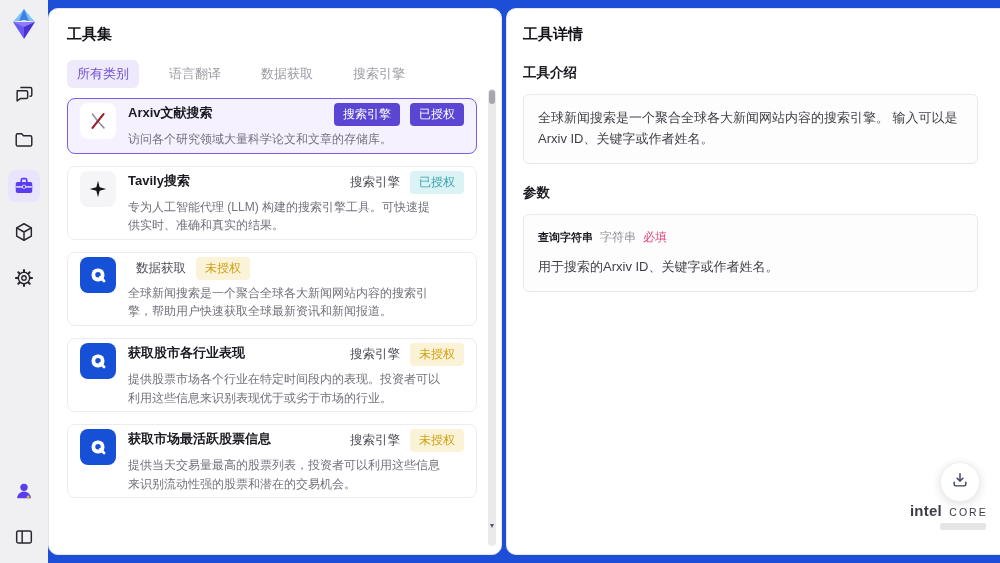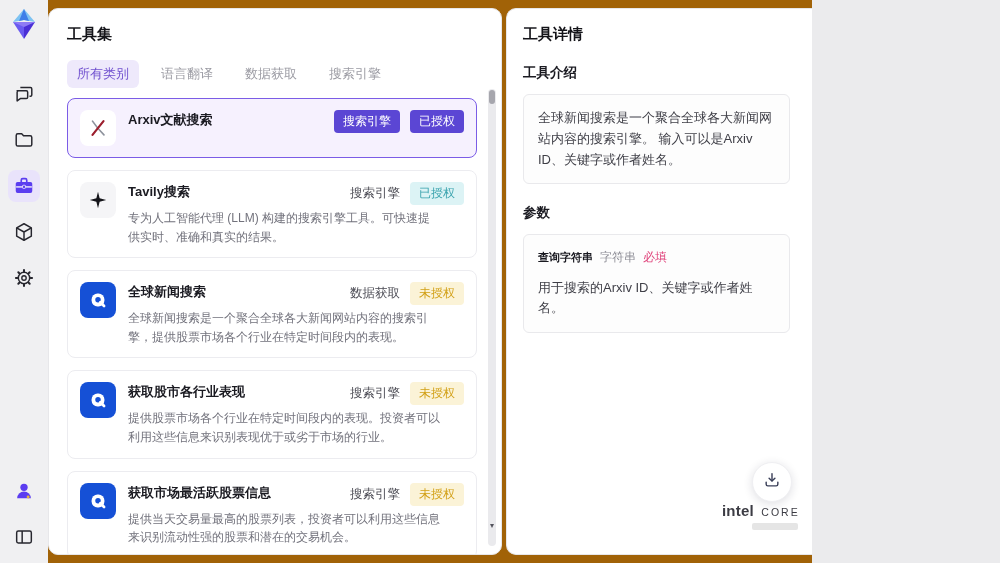--- a/index.html
+++ b/index.html
@@ -1,39 +1,39 @@
 <!DOCTYPE html>
 <html><head>
 <meta charset="utf-8">
 <style>
   * { margin:0; padding:0; box-sizing:border-box; }
   html,body { width:1000px; height:563px; }
   body { font-family:"Liberation Sans","DejaVu Sans",sans-serif; background:#ebebed; overflow:hidden; }
-  .app { position:relative; width:812px; height:563px; background:#a16207; }
+  .app { position:relative; width:1000px; height:563px; background:#1d4ed8; }
 
   
   .sidebar { position:absolute; left:0; top:0; bottom:0; width:48px; background:#f0f0f2;
              display:flex; flex-direction:column; align-items:center; padding:8px 0 10px; }
   .logo { width:30px; height:32px; margin-bottom:38px; }
   .side-btn { width:32px; height:32px; border-radius:8px; display:flex; align-items:center;
               justify-content:center; margin-bottom:14px; cursor:pointer; }
   .side-btn.active { background:#e9e3fb; }
   .side-btn svg { display:block; }
   .side-bottom { margin-top:auto; display:flex; flex-direction:column; align-items:center; }
 
   
   .list-panel { position:absolute; left:48px; top:8px; width:454px; bottom:8px; background:#fff;
                 border-radius:10px; border:1px solid #e7e7ea; padding:16px 24px 0 18px; overflow:hidden; }
   .panel-title { font-size:15px; font-weight:bold; color:#141419; }
-  .tabs { display:flex; align-items:center; gap:12px; margin-top:16px; }
+  .tabs { display:flex; align-items:center; gap:20px; margin-top:16px; }
   .tab { font-size:13px; color:#9b9ba3; padding:5px 10px; border-radius:6px; cursor:pointer; white-space:nowrap; }
   .tab.active { background:#eee9fb; color:#7050cf; }
   .cards { margin-top:10px; display:flex; flex-direction:column; gap:12px; }
   .card { display:flex; gap:12px; border:1px solid #ececf0; border-radius:8px; background:#fff;
-          padding:11px 12px; cursor:pointer; }
+          padding:4px 12px; cursor:pointer; }
   .card.selected { background:#f6f1fe; border:1.5px solid #7b5ce6; }
   .tool-icon { flex:0 0 36px; width:36px; height:36px; border-radius:8px; background:#f5f5f7;
                display:flex; align-items:center; justify-content:center; }
   .tool-icon.white { background:#fff; }
   .tool-icon.blue { background:#1550d6; }
   .tool-body { flex:1; min-width:0; }
   .tool-row { display:flex; align-items:flex-start; }
   .tool-name { font-size:13px; font-weight:bold; color:#1a1a21; flex:1; padding-top:1px; }
   .tags { display:flex; align-items:center; gap:10px; margin-left:8px; }
   .badge { font-size:12px; padding:3px 9px; border-radius:4px; white-space:nowrap; }
@@ -176,20 +176,21 @@
           </svg>
         </div>
         <div class="tool-body">
           <div class="tool-row">
             <span class="tool-name">Arxiv文献搜索</span>
             <span class="tags">
               <span class="badge purple">搜索引擎</span>
               <span class="badge purple">已授权</span>
             </span>
           </div>
+          <div class="tool-desc">访问各个研究领域大量科学论文和文章的存储库。</div>
         </div>
       </div>
 
       <div class="card">
         <div class="tool-icon">
           <svg width="22" height="22" viewBox="0 0 24 24">
             <path d="M12 3 L13.8 10.2 L21 12 L13.8 13.8 L12 21 L10.2 13.8 L3 12 L10.2 10.2 Z" fill="#15151a"></path>
           </svg>
         </div>
         <div class="tool-body">
@@ -207,27 +208,26 @@
       <div class="card">
         <div class="tool-icon blue">
           <svg width="22" height="22" viewBox="0 0 24 24">
             <rect x="5" y="5" width="14" height="14" rx="6.5" fill="#ffffff"></rect>
             <circle cx="12" cy="11.6" r="3" fill="#1550d6"></circle>
             <path d="M14.5 14.5 L18.6 18.6" stroke="#ffffff" stroke-width="3" stroke-linecap="round"></path>
           </svg>
         </div>
         <div class="tool-body">
           <div class="tool-row">
-            <span class="tool-name">全球新闻搜索</span>
             <span class="tags">
               <span class="cat-text">数据获取</span>
               <span class="badge yellow">未授权</span>
             </span>
           </div>
-          <div class="tool-desc">全球新闻搜索是一个聚合全球各大新闻网站内容的搜索引擎，提供股票市场各个行业在特定时间段内的表现。</div>
+          <div class="tool-desc">全球新闻搜索是一个聚合全球各大新闻网站内容的搜索引擎，帮助用户快速获取全球最新资讯和新闻报道。</div>
         </div>
       </div>
 
       <div class="card">
         <div class="tool-icon blue">
           <svg width="22" height="22" viewBox="0 0 24 24">
             <rect x="5" y="5" width="14" height="14" rx="6.5" fill="#ffffff"></rect>
             <circle cx="12" cy="11.6" r="3" fill="#1550d6"></circle>
             <path d="M14.5 14.5 L18.6 18.6" stroke="#ffffff" stroke-width="3" stroke-linecap="round"></path>
           </svg>

